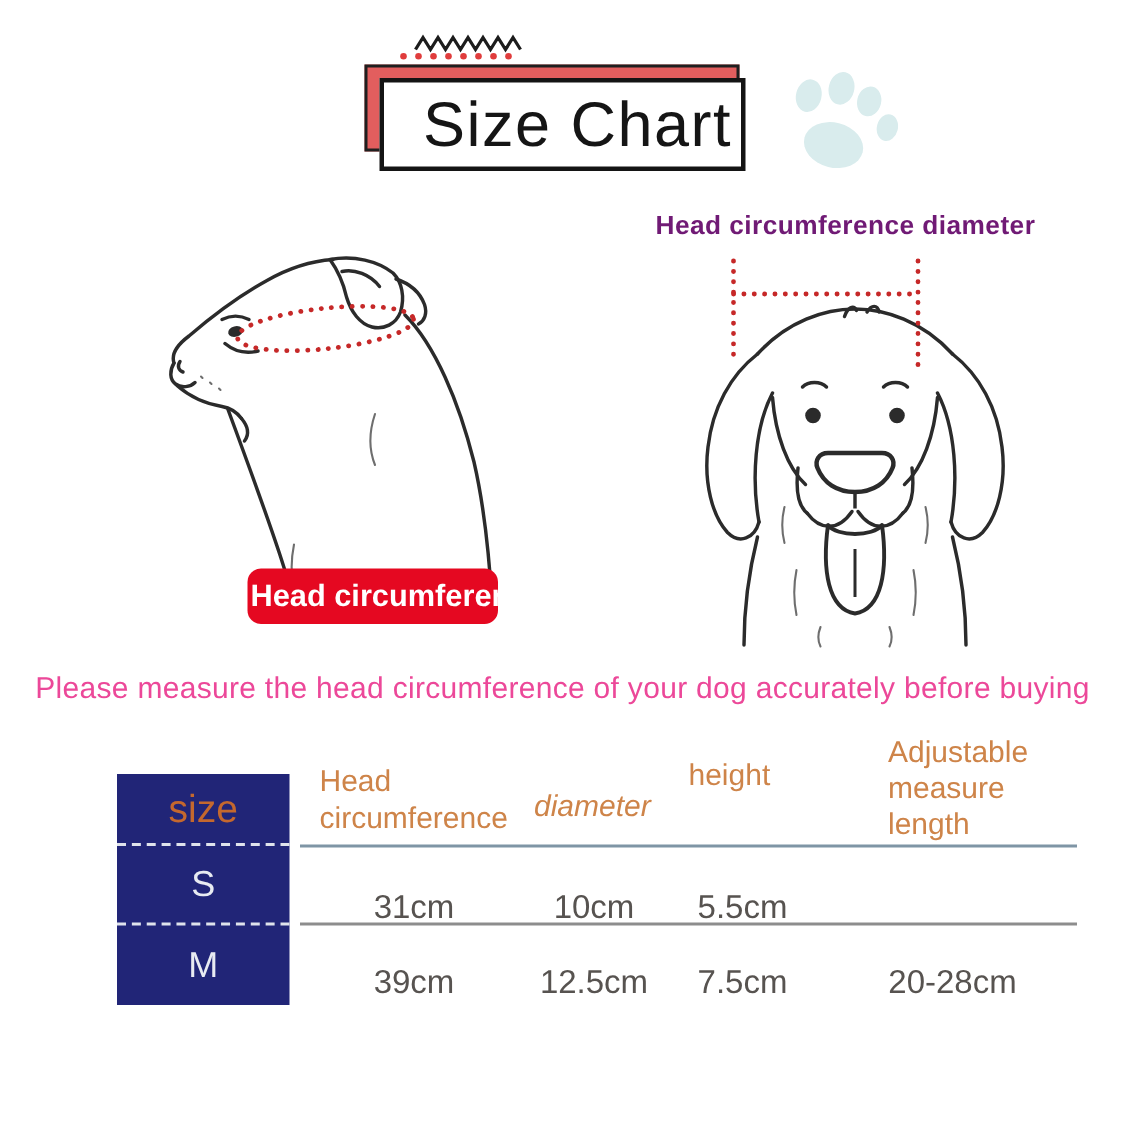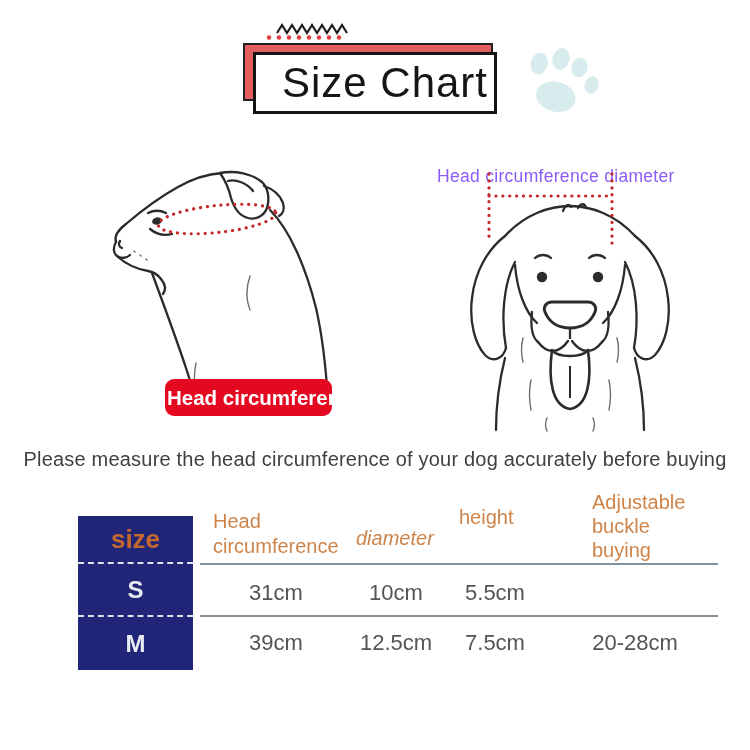--- a/index.html
+++ b/index.html
@@ -17,58 +17,58 @@
   .title-box {
     position:absolute; left:253px; top:52px; width:244px; height:62px;
     background:#ffffff; border:3px solid #141414;
     display:flex; align-items:center; justify-content:center;
   }
   .title-text { font-size:42px; color:#151515; letter-spacing:1px;margin-left:20px; }
   .zigzag-svg { position:absolute; left:266px; top:22px; }
   .paw-svg { position:absolute; left:512px; top:48px; }
   
   .front-label {
-    position:absolute; left:437px; top:166px;
-    font-size:17.5px; color:#8b5cf6; letter-spacing:0.3px;
+    position:absolute; left:437px; top:140px;
+    font-size:17.5px; color:#701a75; letter-spacing:0.3px;font-weight:bold;
   }
   .dog-side-svg  { position:absolute; left:100px; top:158px; }
   .dog-front-svg { position:absolute; left:435px; top:170px; }
   .banner {
     position:absolute; left:165px; top:379px; width:167px; height:37px;
     background:#e50821; border-radius:9px;
     color:#ffffff; font-size:20.5px; font-weight:600;
     line-height:37px; padding-left:2px;
     white-space:nowrap; overflow:hidden;
   }
   
   .notice {
     position:absolute; left:0; top:448px; width:750px;
-    text-align:center; font-size:20px; color:#404040; letter-spacing:0.2px;
+    text-align:center; font-size:20px; color:#ec4899; letter-spacing:0.2px;
   }
   
   .size-col {
     position:absolute; left:78px; top:516px; width:115px; height:154px;
     background:#212577; display:flex; flex-direction:column;
   }
   .size-cell {
     display:flex; align-items:center; justify-content:center;
-    color:#e8ebf2; font-size:24px;font-weight:bold;
+    color:#e8ebf2; font-size:24px;
   }
   .size-cell.corner { height:46px; color:#c4682e; font-size:26px; }
   .size-cell.row-s { height:53px; border-top:2px dashed #dfe3ec; }
   .size-cell.row-m { height:53px; border-top:2px dashed #dfe3ec; flex:1; }
   .col-head { position:absolute; color:#ce8449; font-size:20px; line-height:25px; }
   .col-head.c1 { left:213px; top:509px; width:148px; }
   .col-head.c2 { left:356px; top:526px;font-style:italic; }
   .col-head.c3 { left:459px; top:505px; }
   .col-head.c4 { left:592px; top:490px; width:112px; line-height:24px; }
   .hline { position:absolute; left:200px; width:518px; height:2px; }
   .hline.under-head { top:563px; background:#7f95a5; }
   .hline.between-rows { top:615px; background:#8d8d8d; }
-  .cell { position:absolute; text-align:center; font-size:22px; color:#575350; }
+  .cell { position:absolute; text-align:center; font-size:22px; color:#575350;margin-top:12px; }
   .cell.c1 { left:216px; width:120px; }
   .cell.c2 { left:336px; width:120px; }
   .cell.c3 { left:435px; width:120px; }
   .cell.c4 { left:560px; width:150px; }
   .row-s-y { top:580px; }
   .row-m-y { top:630px; }
 </style>
 </head>
 <body>
 
@@ -175,21 +175,21 @@
 
   <div class="size-col">
     <div class="size-cell corner">size</div>
     <div class="size-cell row-s">S</div>
     <div class="size-cell row-m">M</div>
   </div>
 
   <div class="col-head c1">Head circumference</div>
   <div class="col-head c2">diameter</div>
   <div class="col-head c3">height</div>
-  <div class="col-head c4">Adjustable buckle buying</div>
+  <div class="col-head c4">Adjustable measure length</div>
 
   <div class="hline under-head"></div>
   <div class="hline between-rows"></div>
 
   <div class="cell c1 row-s-y">31cm</div>
   <div class="cell c2 row-s-y">10cm</div>
   <div class="cell c3 row-s-y">5.5cm</div>
 
   <div class="cell c1 row-m-y">39cm</div>
   <div class="cell c2 row-m-y">12.5cm</div>

